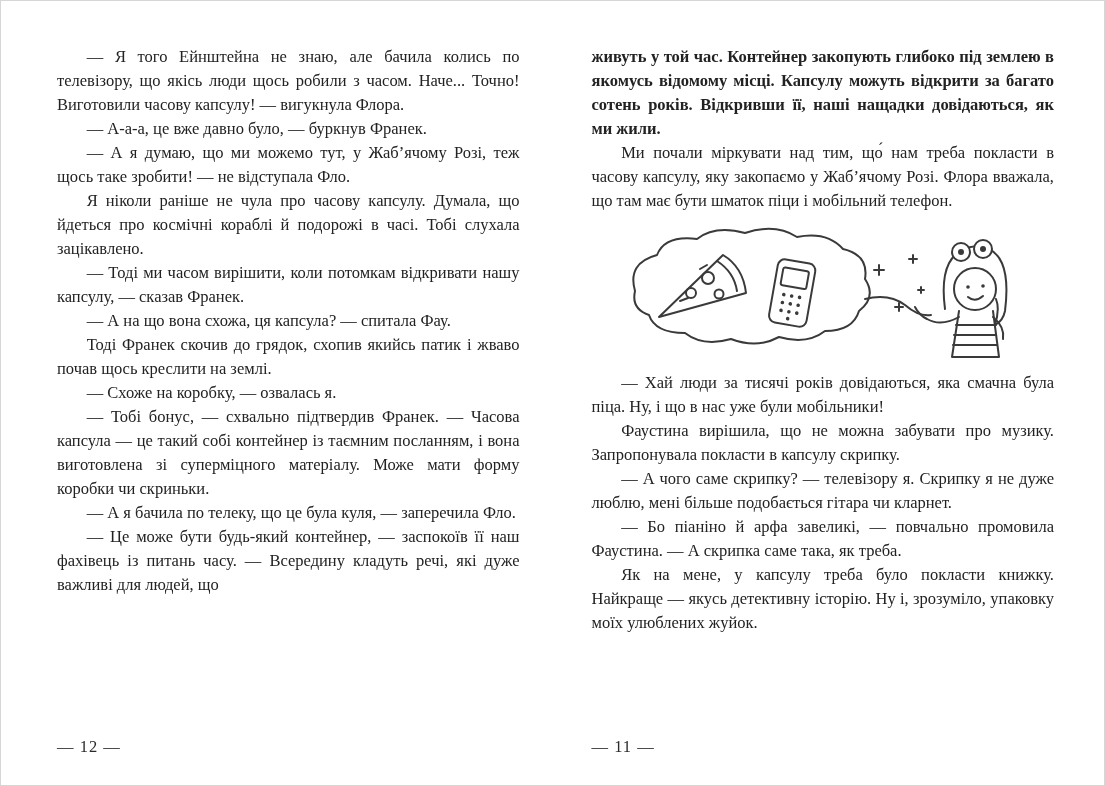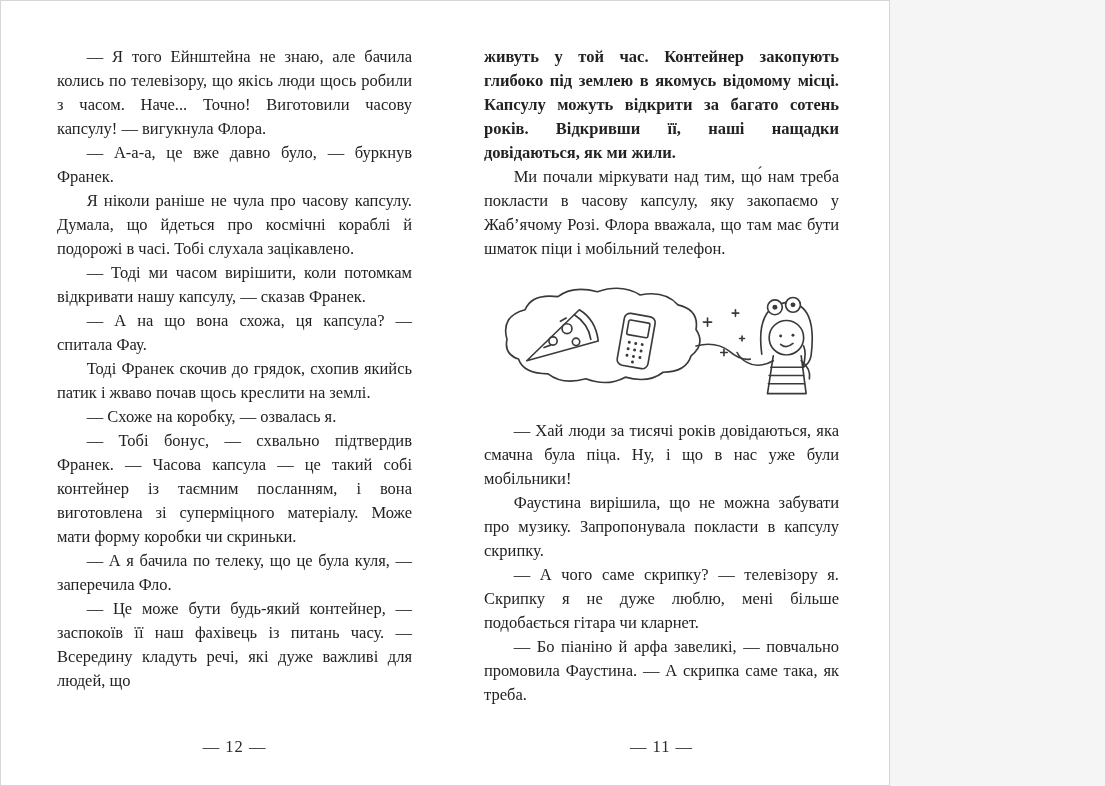--- a/index.html
+++ b/index.html
@@ -1,18 +1,18 @@
 <!DOCTYPE html>
 <html lang="uk"><head>
   <meta charset="utf-8">
   <style>
     * { box-sizing: border-box; margin: 0; padding: 0; }
     html, body { background: #f5f5f5; }
     .book {
-      width: 890px;
+      width: 1105px;
       height: 786px;
       background: #ffffff;
       border: 1px solid #d6d6d6;
       display: flex;
       gap: 72px;
       padding: 44px 50px 26px 56px;
       font-family: "Liberation Serif", "DejaVu Serif", serif;
       font-size: 16.5px;
       line-height: 24px;
       color: #222222;
@@ -26,39 +26,40 @@
     }
     .para {
       text-align: justify;
       text-indent: 1.8em;
       hyphens: auto;
       -webkit-hyphens: auto;
     }
     .para.continuation { text-indent: 0; font-weight: bold; }
     .page-number {
       margin-top: auto;
-      text-align: center;
+      text-align: left;
       padding-top: 12px;
       letter-spacing: 1px;
       color: #2a2a2a;
     }
     .illustration {
       margin: 6px 0 4px;
       display: flex;
       justify-content: center;
     }
   </style>
 </head>
 <body>
 
 <div class="book">
 
   <section class="page">
     <p class="para">— Я того Ейнштейна не знаю, але бачила колись по телевізору, що якісь люди щось робили з часом. Наче... Точно! Виготовили часову капсулу! — вигукнула Флора.</p>
     <p class="para">— А-а-а, це вже давно було, — буркнув Франек.</p>
+    <p class="para">— А я думаю, що ми можемо тут, у Жаб’ячому Розі, теж щось таке зробити! — не відступала Фло.</p>
     <p class="para">Я ніколи раніше не чула про часову капсулу. Думала, що йдеться про космічні кораблі й подорожі в часі. Тобі слухала зацікавлено.</p>
     <p class="para">— Тоді ми часом вирішити, коли потомкам відкривати нашу капсулу, — сказав Франек.</p>
     <p class="para">— А на що вона схожа, ця капсула? — спитала Фау.</p>
     <p class="para">Тоді Франек скочив до грядок, схопив якийсь патик і жваво почав щось креслити на землі.</p>
     <p class="para">— Схоже на коробку, — озвалась я.</p>
     <p class="para">— Тобі бонус, — схвально підтвердив Франек. — Часова капсула — це такий собі контейнер із таємним посланням, і вона виготовлена зі суперміцного матеріалу. Може мати форму коробки чи скриньки.</p>
     <p class="para">— А я бачила по телеку, що це була куля, — заперечила Фло.</p>
     <p class="para">— Це може бути будь-який контейнер, — заспокоїв її наш фахівець із питань часу. — Всередину кладуть речі, які дуже важливі для людей, що</p>
     <div class="page-number">— 12 —</div>
   </section>
@@ -125,16 +126,17 @@
             <path d="M386,98 Q398,108 396,120"></path>
           </g>
         </g>
       </svg>
     </div>
 
     <p class="para">— Хай люди за тисячі років довідаються, яка смачна була піца. Ну, і що в нас уже були мобільники!</p>
     <p class="para">Фаустина вирішила, що не можна забувати про музику. Запропонувала покласти в капсулу скрипку.</p>
     <p class="para">— А чого саме скрипку? — телевізору я. Скрипку я не дуже люблю, мені більше подобається гітара чи кларнет.</p>
     <p class="para">— Бо піаніно й арфа завеликі, — повчально промовила Фаустина. — А скрипка саме така, як треба.</p>
+    <p class="para">Як на мене, у капсулу треба було покласти книжку. Найкраще — якусь детективну історію. Ну і, зрозуміло, упаковку моїх улюблених жуйок.</p>
     <div class="page-number">— 11 —</div>
   </section>
 
 </div>
 
 </body></html>

